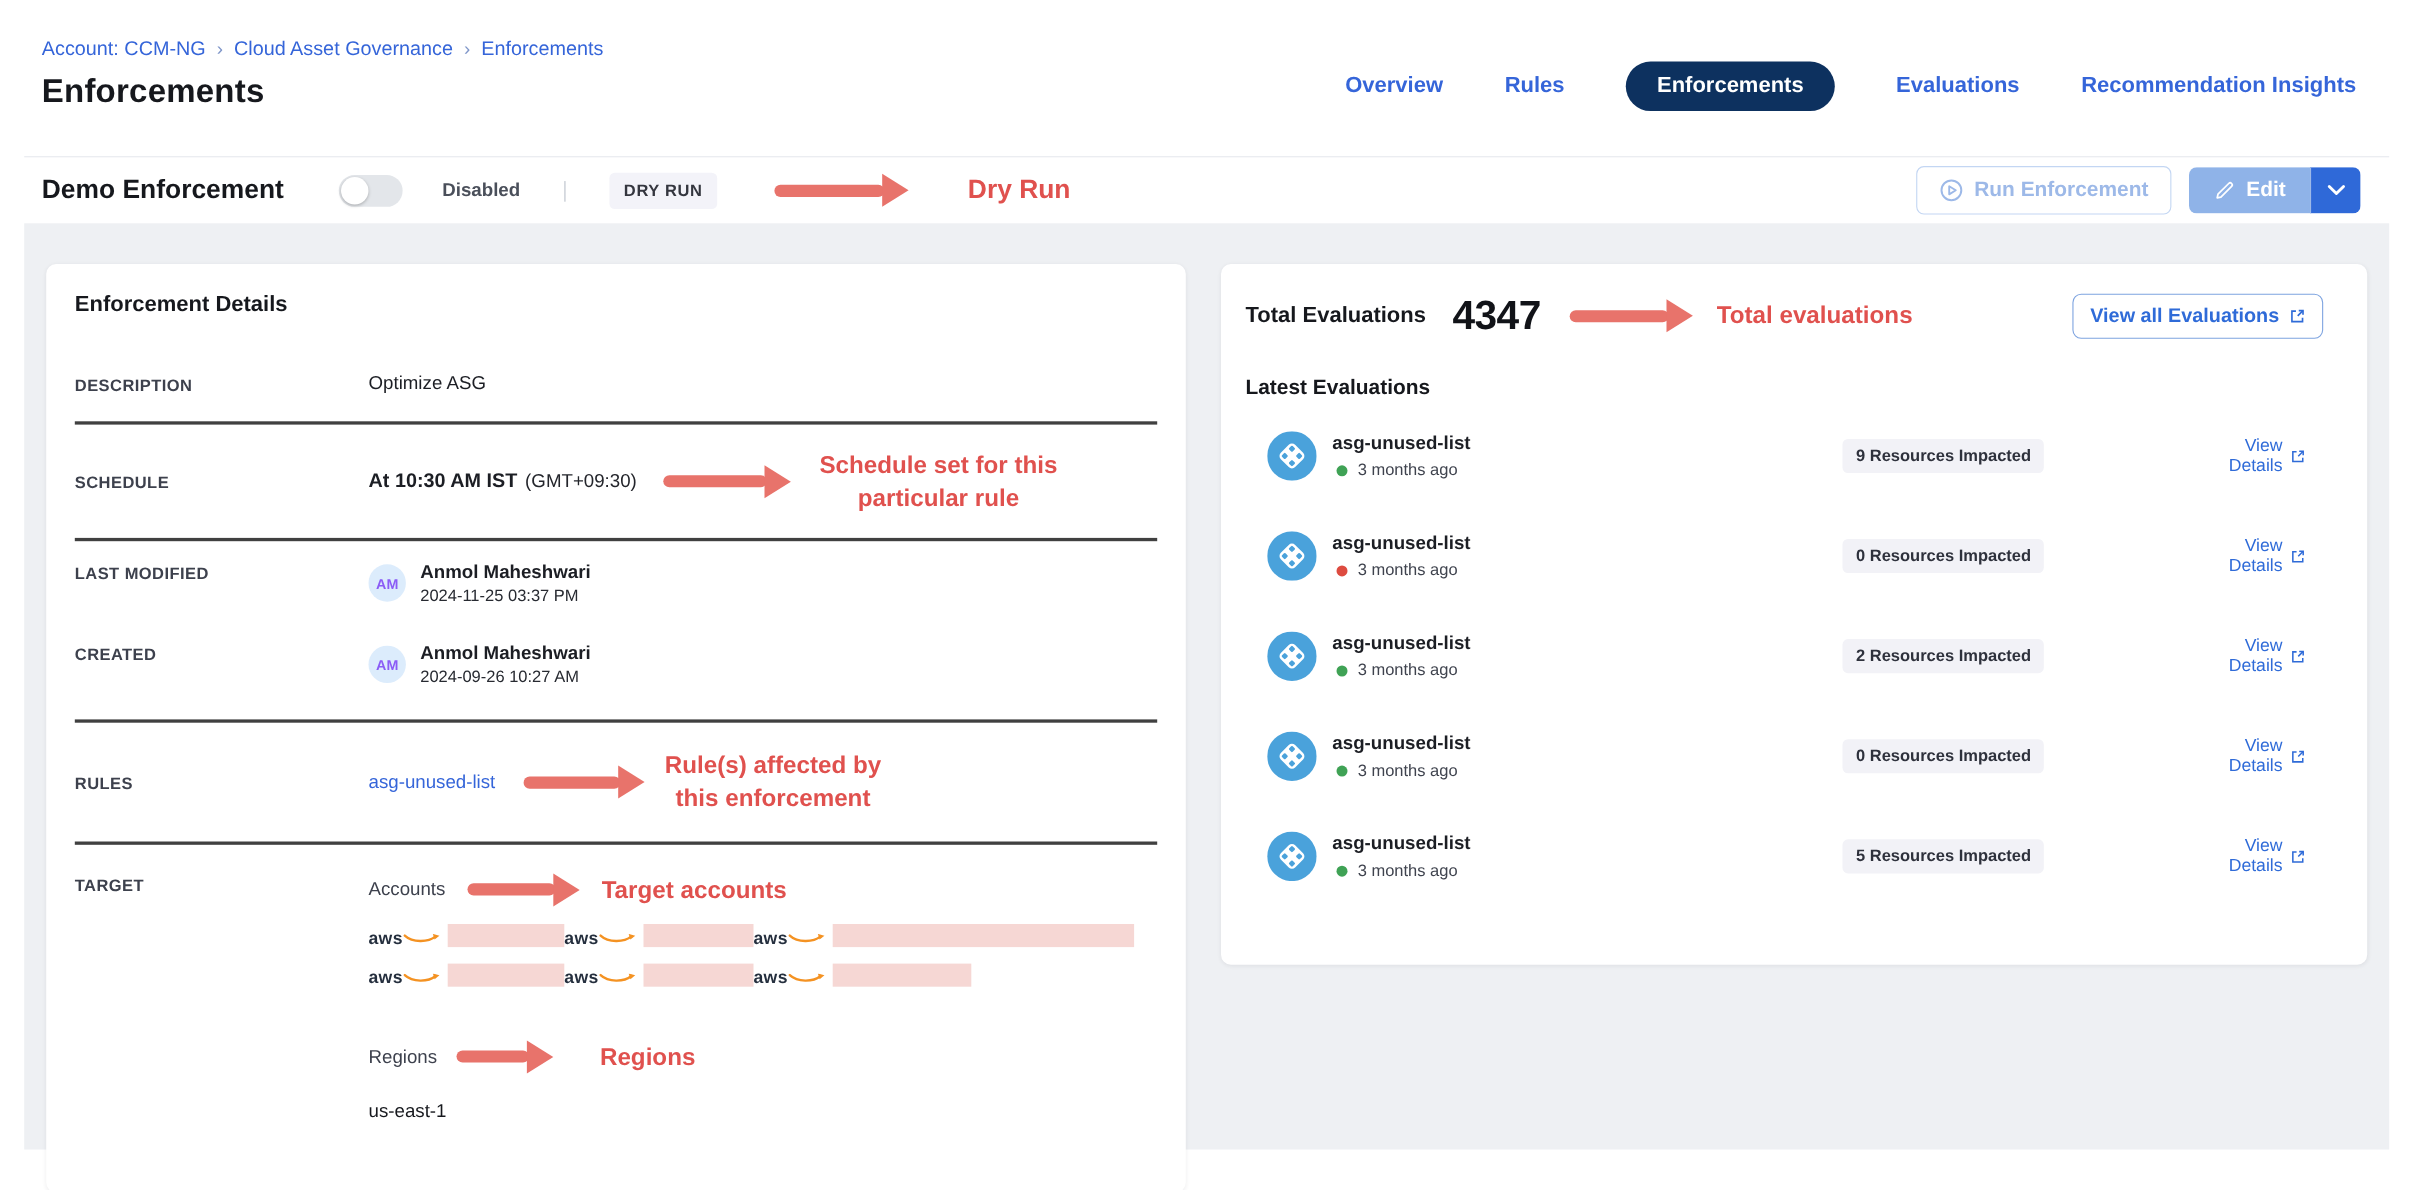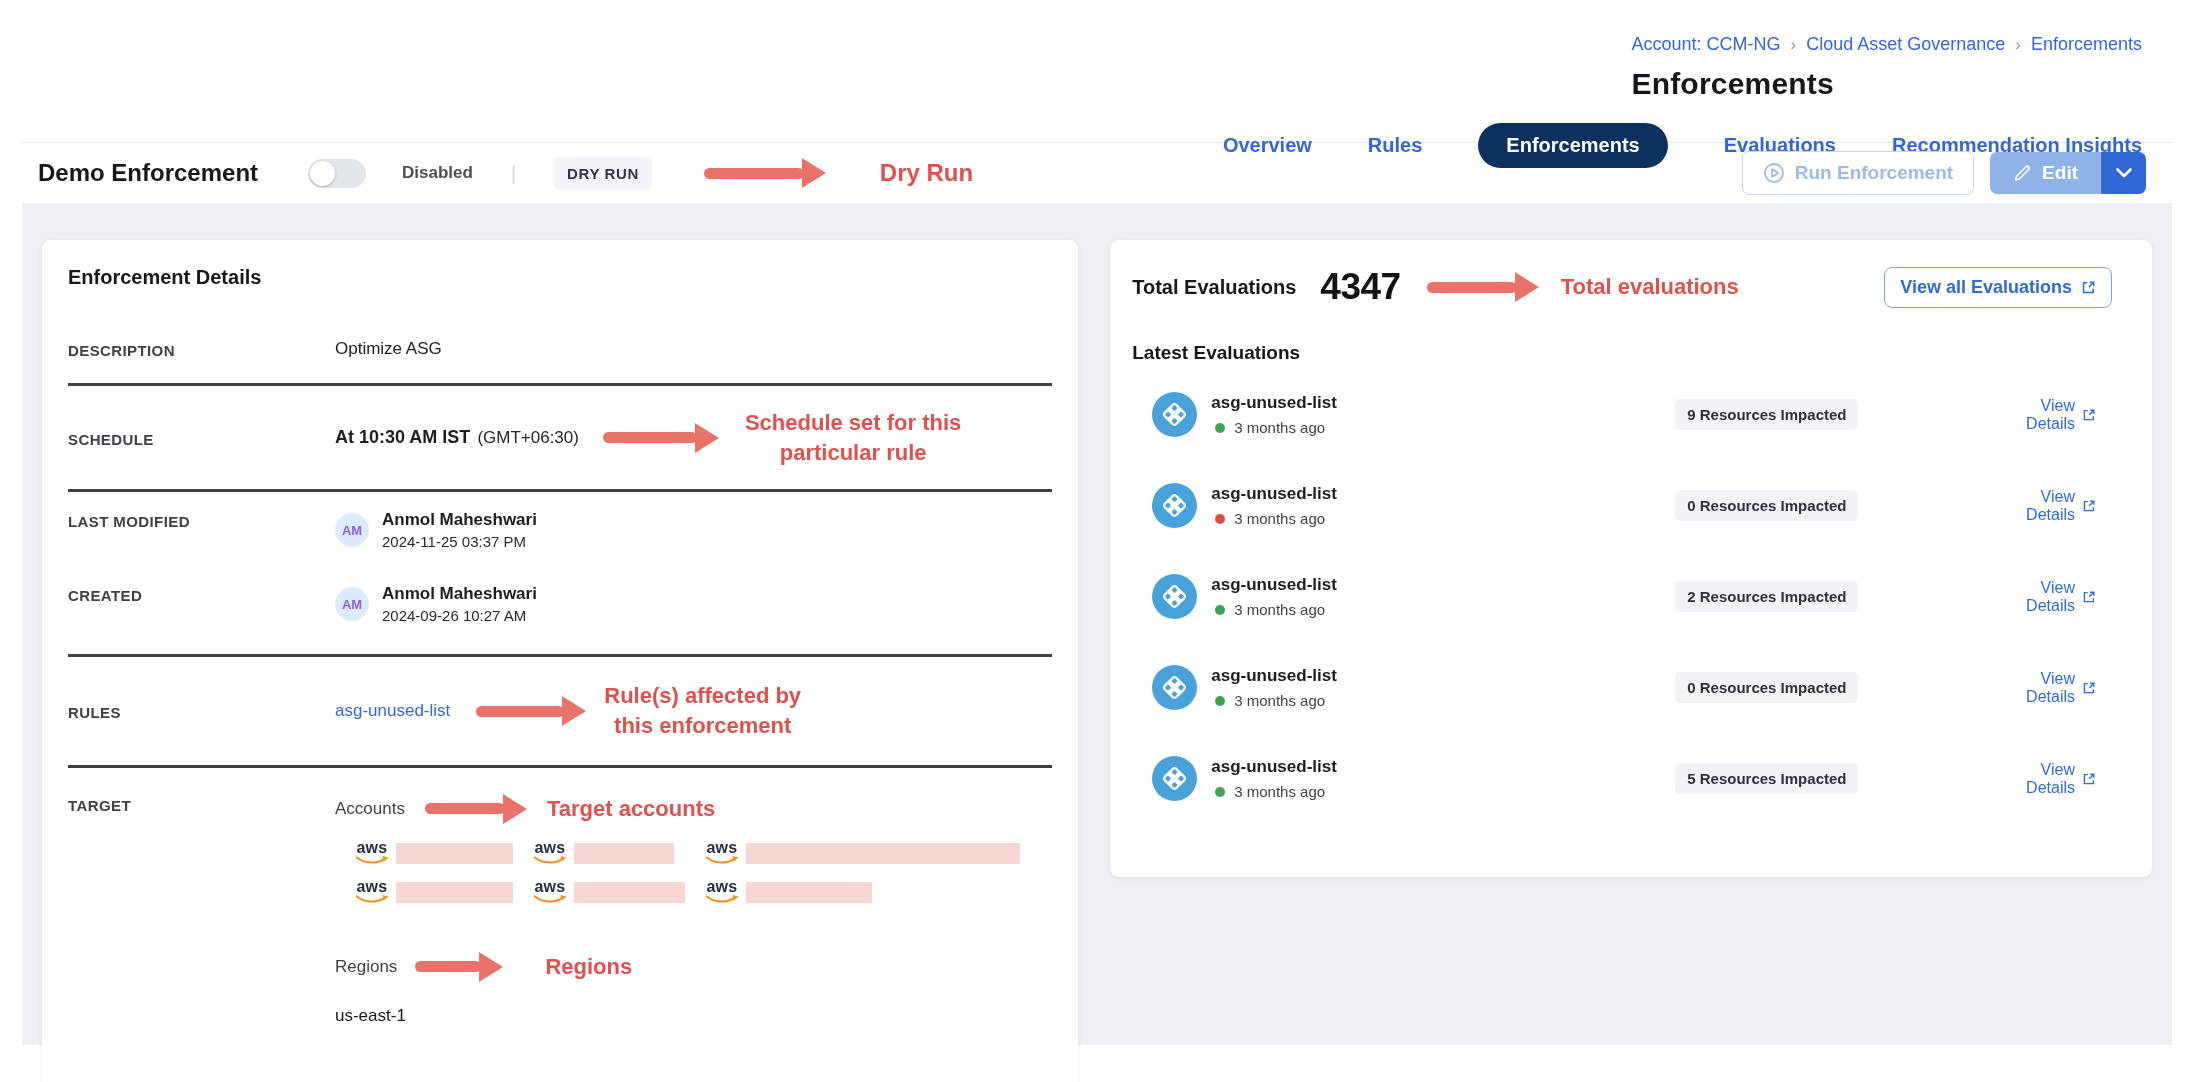--- a/index.html
+++ b/index.html
@@ -1,20 +1,20 @@
 <!DOCTYPE html>
 <html><head>
 <meta charset="utf-8">
 <style>
   * { margin:0; padding:0; box-sizing:border-box; }
   html,body { width:2194px; height:1082px; background:#ffffff; font-family:"Liberation Sans", sans-serif; color:#1c1e24; }
   .page { width:2194px; height:1082px; padding:20px 22px 0 22px; background:#fff; }
 
   
-  .topbar { display:flex; justify-content:space-between; align-items:flex-end; padding:14px 30px 0 16px; height:122px;flex-direction:column; }
+  .topbar { display:flex; justify-content:space-between; align-items:flex-start; padding:14px 30px 0 16px; height:122px; }
   .crumbs { font-size:18px; color:#3565d9; display:flex; gap:10px; align-items:center; }
   .crumbs .sep { color:#7f96c9; font-size:17px; }
   .page-title { font-size:30px; font-weight:bold; color:#16181d; margin-top:12px; letter-spacing:.2px; }
   .tabs { display:flex; align-items:center; gap:56px; margin-top:22px; }
   .tab { font-size:20px; font-weight:bold; color:#3565d9; cursor:pointer; white-space:nowrap; }
   .tab.active { background:#0d315f; color:#ffffff; padding:11px 28px; border-radius:26px; }
 
   .hdivider { height:1px; background:#e7e9ee; margin:0; }
 
   
@@ -59,21 +59,21 @@
   .person { display:flex; align-items:center; gap:13px; }
   .avatar { width:34px; height:34px; border-radius:50%; background:#dcecfc; color:#8b5cf6; font-size:13px; font-weight:bold; display:flex; align-items:center; justify-content:center;text-align:center; }
   .p-name { font-weight:bold; font-size:17px; }
   .p-date { font-size:15px; color:#272a31; margin-top:3px; }
 
   .rule-link { color:#3565d9; font-size:17px; cursor:pointer; }
 
   .sub-label { font-size:17px; color:#3d414d; }
   .aws-grid { display:grid; grid-template-columns:178px 172px 1fr; row-gap:14px; margin-top:16px; }
   .aws-item { display:flex; align-items:flex-end; gap:7px; }
-  .aws-logo { display:inline-flex; flex-direction:column; align-items:center; line-height:1;margin-left:20px; }
+  .aws-logo { display:inline-flex; flex-direction:row; align-items:center; line-height:1; }
   .aws-word { font-size:16px; font-weight:bold; color:#252f3e; letter-spacing:.3px; }
   .red-bar { height:21px; background:#f6d7d4; margin-bottom:1px; }
   .regions-block { margin-top:48px; }
   .region-value { font-size:17px; color:#16181d; margin-top:24px; }
 
   
   .re-head { display:flex; align-items:center; padding:0 40px 0 22px; }
   .total-label { font-size:20px; font-weight:bold; color:#16181d; }
   .total-value { font-size:37px; font-weight:bold; color:#111318; margin-left:24px; letter-spacing:-.5px; }
   .btn-viewall { margin-left:auto; display:flex; align-items:center; gap:9px; background:#fff; border:1.5px solid #7ea4e0; color:#2f6bd8; font-size:18px; font-weight:bold; border-radius:8px; padding:9px 15px; cursor:pointer; }
@@ -172,21 +172,21 @@
 
       <div class="section bordered">
         <div class="sec-label">DESCRIPTION</div>
         <div class="sec-value">Optimize ASG</div>
       </div>
 
       <div class="section bordered" style="align-items:center; padding:22px 0;">
         <div class="sec-label">SCHEDULE</div>
         <div class="sec-value val-line">
           <span class="sched-bold">At 10:30 AM IST</span>
-          <span class="sched-tz">(GMT+06:30)</span>
+          <span class="sched-tz">(GMT+09:30)</span>
           <span class="r-arrow" style="margin-left:24px;">
               <span class="shaft" style="width:94px;"></span>
               <span class="head"></span>
             </span>
           <span class="annot annot-2l" style="margin-left:26px;">
             <span>Schedule set for this</span><br>
             <span>particular rule</span>
           </span>
         </div>
       </div>

